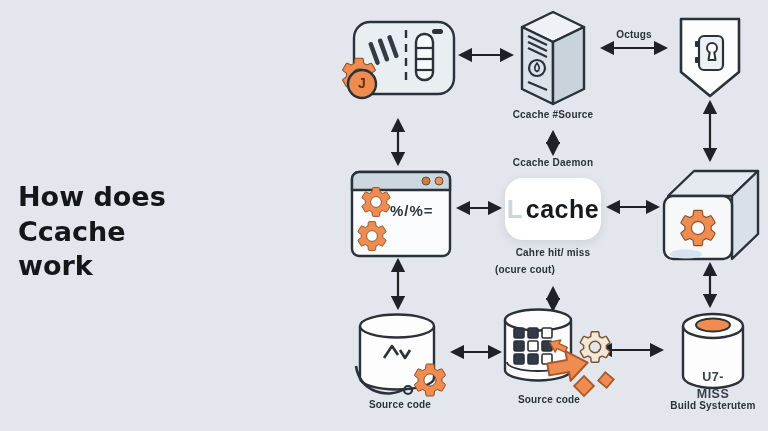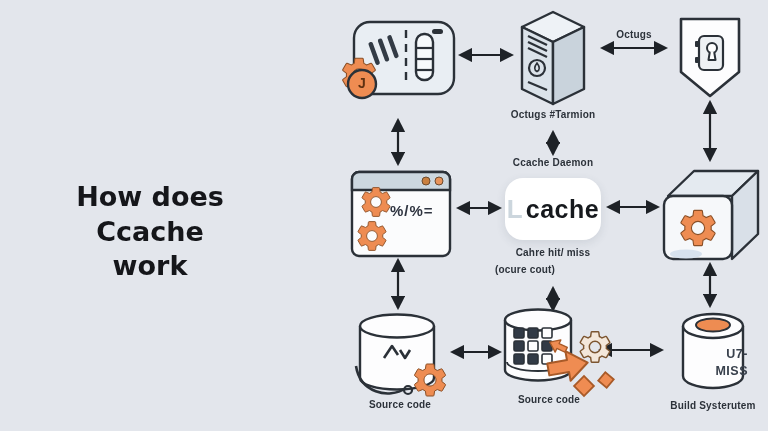--- a/index.html
+++ b/index.html
@@ -3,21 +3,21 @@
 <meta charset="utf-8">
 <style>
   html,body { margin:0; padding:0; }
   .stage {
     position:relative; width:768px; height:431px;
     background:#e3e6ec; overflow:hidden;
     font-family:"Liberation Sans", sans-serif;
   }
   .title {
     position:absolute; left:18px; top:180px; width:264px;
-    text-align:center; font-weight:700; font-size:27px; line-height:1.28;
+    text-align:left; font-weight:700; font-size:27px; line-height:1.28;
     color:#15161a; font-family:"DejaVu Sans", sans-serif;
   }
   .title span { display:block; }
   .node { position:absolute; }
   .lbl {
     position:absolute; font-weight:700; font-size:10px; color:#2c323a;
     text-align:center; letter-spacing:0.2px;
   }
   .arrows { position:absolute; left:0; top:0; pointer-events:none; }
   .arrows line { stroke:#1e2227; stroke-width:2.2; }
@@ -31,22 +31,22 @@
   .cache-name { color:#16191d; font-weight:700; font-size:25px; letter-spacing:0.5px; }
   .badge {
     position:absolute; left:16px; top:57px; width:20px; text-align:center;
     font-weight:700; font-size:14px; color:#5f3111;
   }
   .win-symbols {
     position:absolute; left:40px; top:32px; width:58px;
     font-weight:700; font-size:15px; color:#2e3440; letter-spacing:1px;
   }
   .can-text {
-    position:absolute; left:0; width:100%; text-align:right;
-    font-weight:700; font-size:12.5px; color:#39414d; letter-spacing:0.5px;
+    position:absolute; left:0; width:100%; text-align:center;
+    font-weight:700; font-size:12.5px; color:#39414d; letter-spacing:0.5px;margin-top:23px;
   }
   .can-l1 { top:39px; }
   .can-l2 { top:56px; }
 </style>
 </head>
 <body>
 
 <div class="stage">
 
   <svg class="arrows" width="768" height="431">
@@ -107,21 +107,21 @@
       <g stroke="#2b3138" stroke-width="2.2" fill="none">
         <line x1="8" y1="26" x2="27" y2="35"></line>
         <line x1="8" y1="32" x2="27" y2="41"></line>
         <line x1="8" y1="38" x2="27" y2="47"></line>
         <circle cx="17" cy="58" r="8"></circle>
         <path d="M17 53c-3 4-3 7 0 8.5c3-1.5 3-4.5 0-8.5z" stroke-width="1.6"></path>
         <line x1="8" y1="72" x2="27" y2="80"></line>
       </g>
     </svg>
   </div>
-  <div class="lbl" style="left:491px; top:109px; width:124px">Octugs #Tarmion</div>
+  <div class="lbl" style="left:491px; top:109px; width:124px">Ccache #Source</div>
 
   <div class="lbl" style="left:598px; top:29px; width:72px">Octugs</div>
 
   <div class="node" style="left:678px; top:16px; width:64px; height:84px">
     <svg width="64" height="84" viewBox="0 0 64 84">
       <path d="M3 3 H61 V56 L32 80 L3 56 Z" fill="#fdfdfe" stroke="#2b3138" stroke-width="2.6" stroke-linejoin="round"></path>
       <g>
         <rect x="17" y="25" width="4" height="6" rx="1" fill="#2b3138"></rect>
         <rect x="17" y="41" width="4" height="6" rx="1" fill="#2b3138"></rect>
         <rect x="21" y="20" width="24" height="34" rx="5" fill="#eef1f4" stroke="#2b3138" stroke-width="2.2"></rect>

